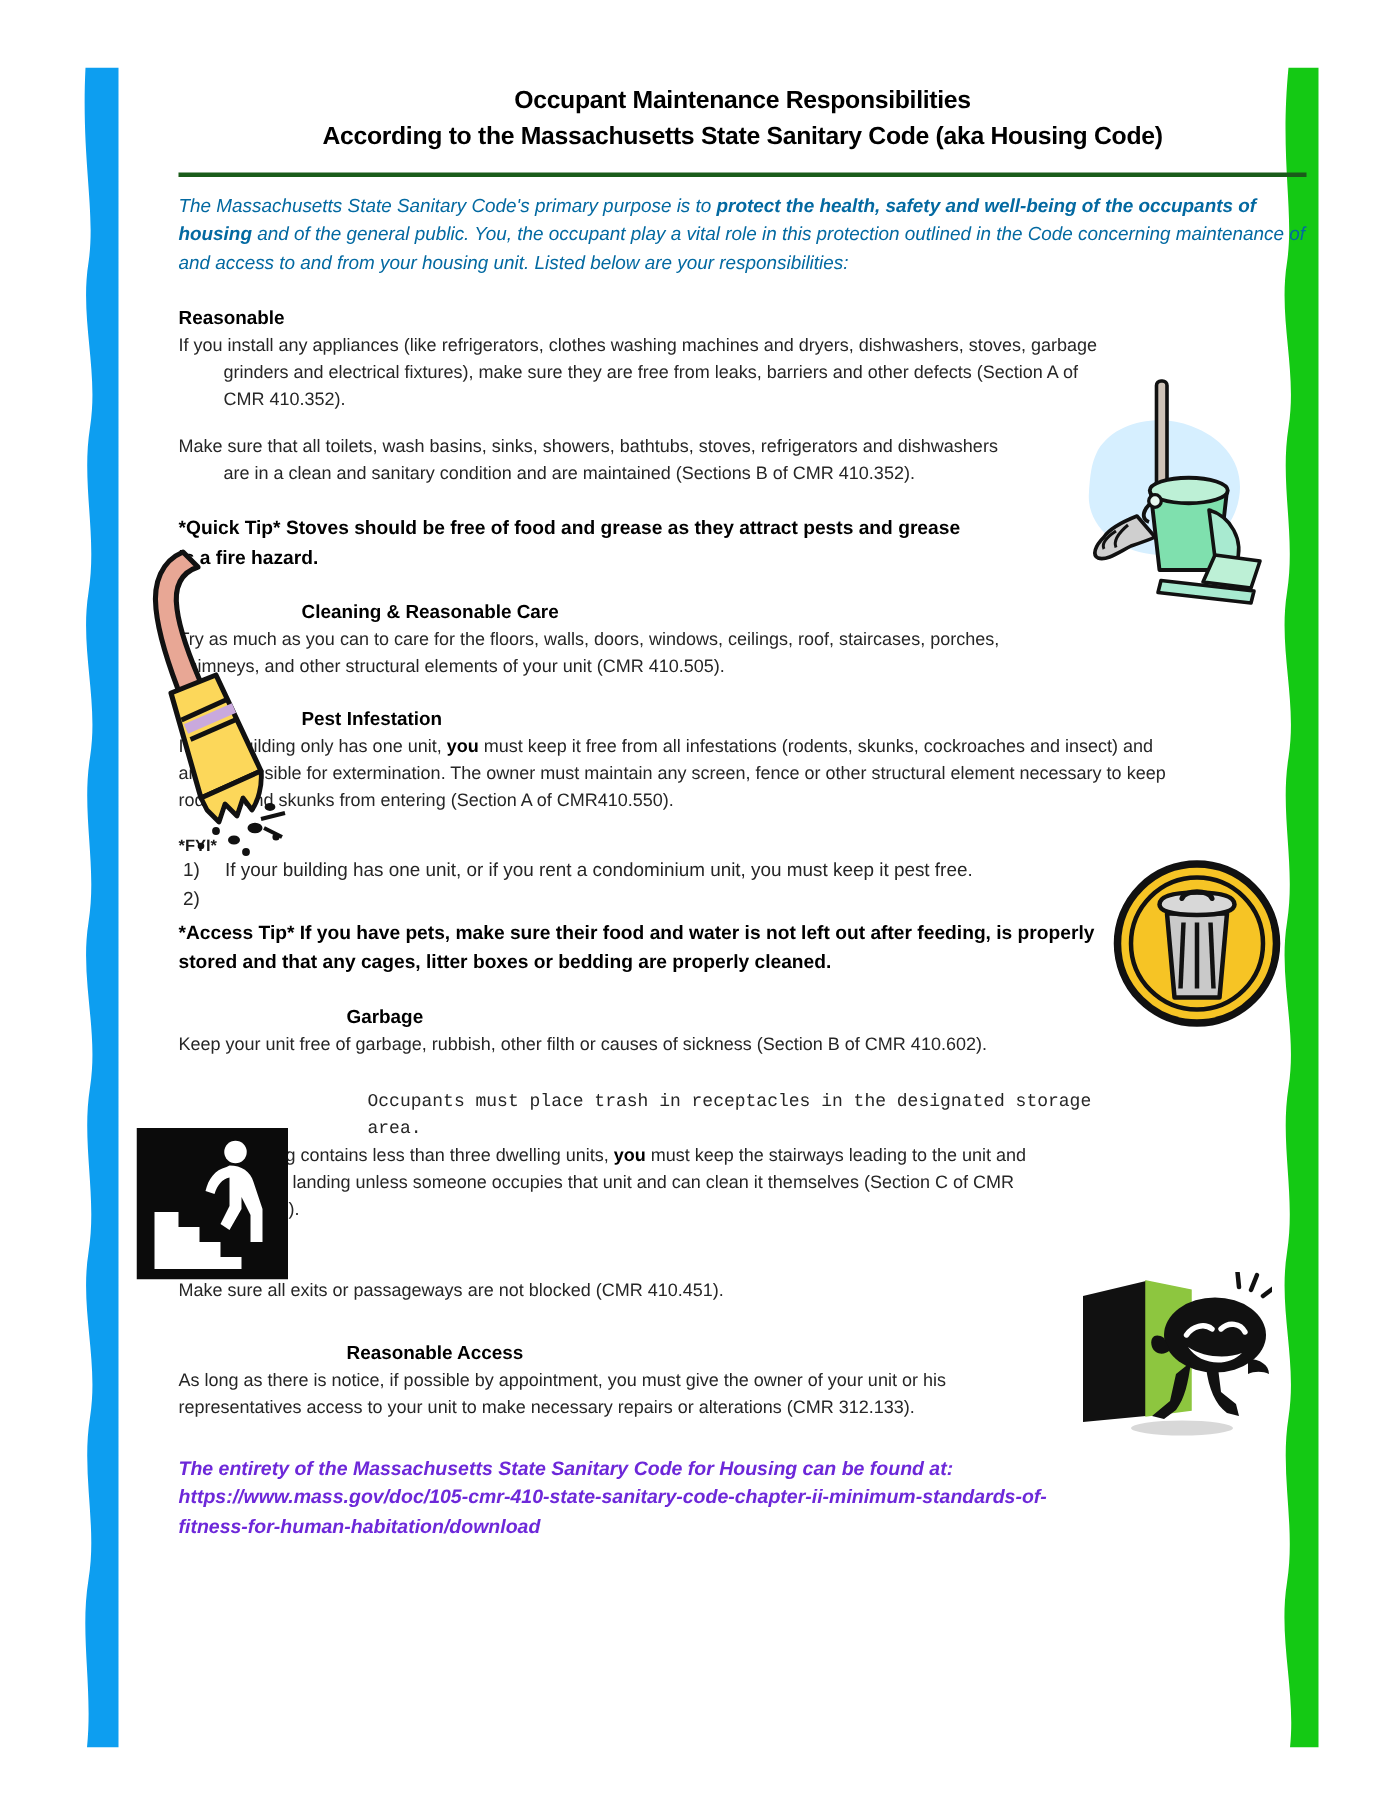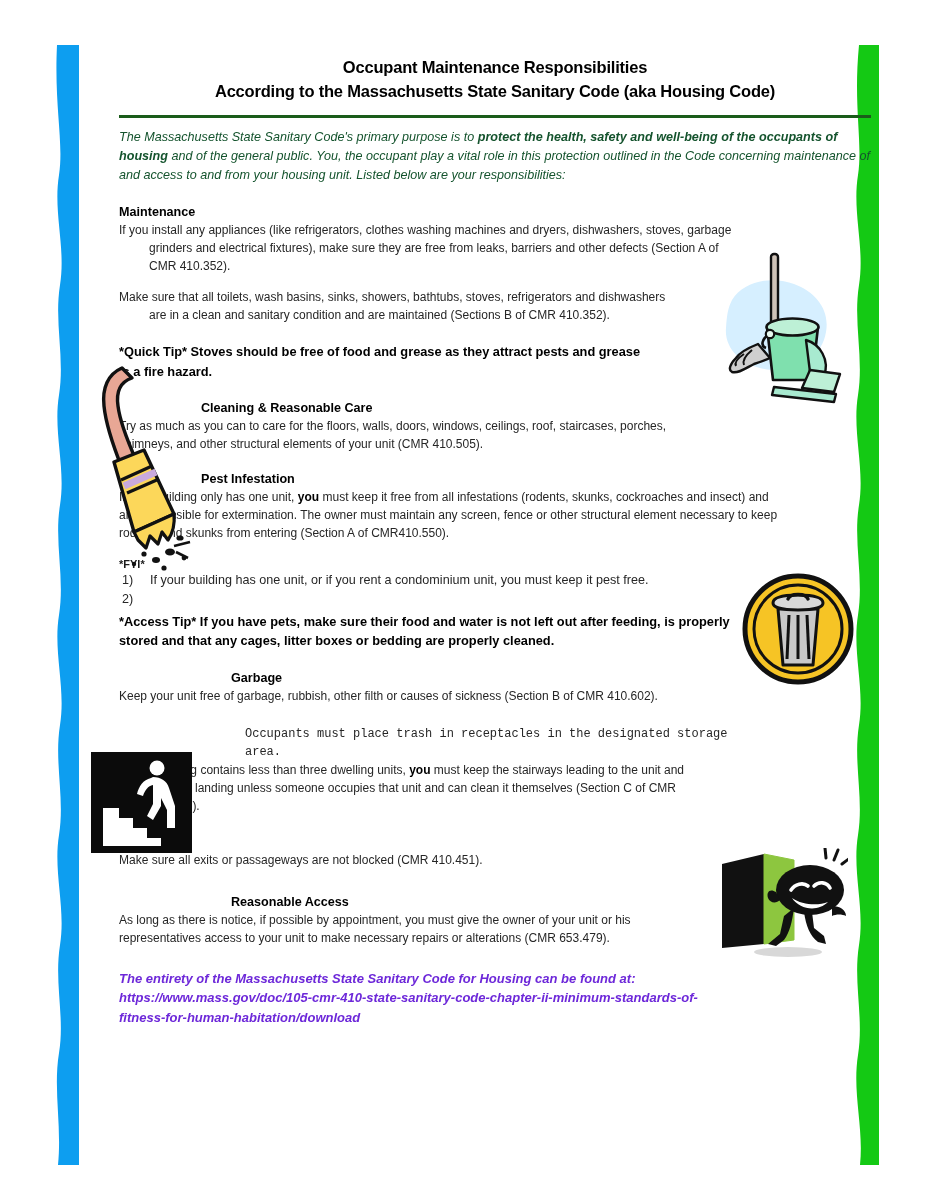--- a/index.html
+++ b/index.html
@@ -57,21 +57,21 @@
     margin: 11px 0 10px 0;
     width: 100%;
   }
 
   .intro {
     font-style: italic;
     font-size: 12.6px;
     line-height: 1.52;
     text-align: left;
     margin: 0 0 20px 0;
-    color: #14532d;
+    color: #0369a1;
   }
   .intro b { font-weight: bold; font-style: italic; }
 
   .h-sec {
     font-weight: bold;
     font-size: 12.6px;
     margin: 0 0 2px 0;
     color: #000;
   }
 
@@ -183,21 +183,21 @@
 
     <h1 class="doc-title">
       <span>Occupant Maintenance Responsibilities</span>
       <span class="line2">According to the Massachusetts State Sanitary Code (aka Housing Code)</span>
     </h1>
 
     <div class="title-rule"></div>
 
     <p class="intro"><span>The Massachusetts State Sanitary Code's primary purpose is to </span><b>protect the health, safety and well-being of the occupants of housing</b><span> and of the general public. You, the occupant play a vital role in this protection outlined in the Code concerning maintenance of and access to and from your housing unit. Listed below are your responsibilities:</span></p>
 
-    <div class="h-sec">Maintenance</div>
+    <div class="h-sec">Reasonable</div>
     <p class="body ind-1 hang" style="width:620px;">If you install any appliances (like refrigerators, clothes washing machines and dryers, dishwashers, stoves, garbage grinders and electrical fixtures), make sure they are free from leaks, barriers and other defects (Section A of CMR 410.352).</p>
     <p class="body ind-1 hang" style="width:560px;margin-bottom:18px;">Make sure that all toilets, wash basins, sinks, showers, bathtubs, stoves, refrigerators and dishwashers are in a clean and sanitary condition and are maintained (Sections B of CMR 410.352).</p>
 
     <p class="tip ind-2" style="width:530px;margin-bottom:20px;">*Quick Tip* Stoves should be free of food and grease as they attract pests and grease is a fire hazard.</p>
 
     <div class="h-sec ind-2">Cleaning &amp; Reasonable Care</div>
     <p class="body ind-2" style="width:602px;margin-bottom:19px;">Try as much as you can to care for the floors, walls, doors, windows, ceilings, roof, staircases, porches, chimneys, and other structural elements of your unit (CMR 410.505).</p>
 
     <div class="h-sec ind-2">Pest Infestation</div>
     <p class="body ind-2" style="width:660px;margin-bottom:16px;"><span>If your building only has one unit, </span><b>you</b><span> must keep it free from all infestations (rodents, skunks, cockroaches and insect) and are responsible for extermination. The owner must maintain any screen, fence or other structural element necessary to keep rodents and skunks from entering (Section A of CMR410.550).</span></p>
@@ -217,21 +217,21 @@
 
     <div class="h-sec ind-3">Garbage</div>
     <p class="body ind-3" style="width:570px;margin-bottom:20px;">Keep your unit free of garbage, rubbish, other filth or causes of sickness (Section B of CMR 410.602).</p>
     <p class="body" style="margin-left:126px;width:500px;margin-bottom:0;font-family:Liberation Mono, monospace;">Occupants must place trash in receptacles in the designated storage area.</p>
     <p class="body ind-1 hang" style="width:584px;margin-bottom:20px;"><span>If your building contains less than three dwelling units, </span><b>you</b><span> must keep the stairways leading to the unit and the next landing unless someone occupies that unit and can clean it themselves (Section C of CMR 410.602).</span></p>
 
     <div class="h-sec">Egress</div>
     <p class="body ind-1" style="margin-bottom:26px;">Make sure all exits or passageways are not blocked (CMR 410.451).</p>
 
     <div class="h-sec ind-3">Reasonable Access</div>
-    <p class="body ind-3" style="width:580px;margin-bottom:0;">As long as there is notice, if possible by appointment, you must give the owner of your unit or his representatives access to your unit to make necessary repairs or alterations (CMR 653.479).</p>
+    <p class="body ind-3" style="width:580px;margin-bottom:0;">As long as there is notice, if possible by appointment, you must give the owner of your unit or his representatives access to your unit to make necessary repairs or alterations (CMR 312.133).</p>
 
     <div class="footer-note ind-3" style="width:600px;">
       <span>The entirety of the Massachusetts State Sanitary Code for Housing can be found at:</span>
       <span class="url">https://www.mass.gov/doc/105-cmr-410-state-sanitary-code-chapter-ii-minimum-standards-of-fitness-for-human-habitation/download</span>
     </div>
 
   </div>
 
   <div class="art" id="art-bucket">
     <svg viewBox="0 0 132 152" aria-hidden="true">

